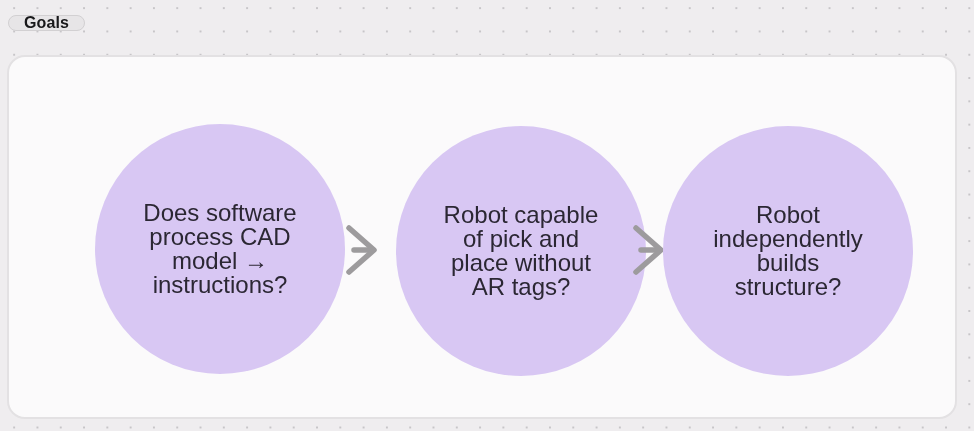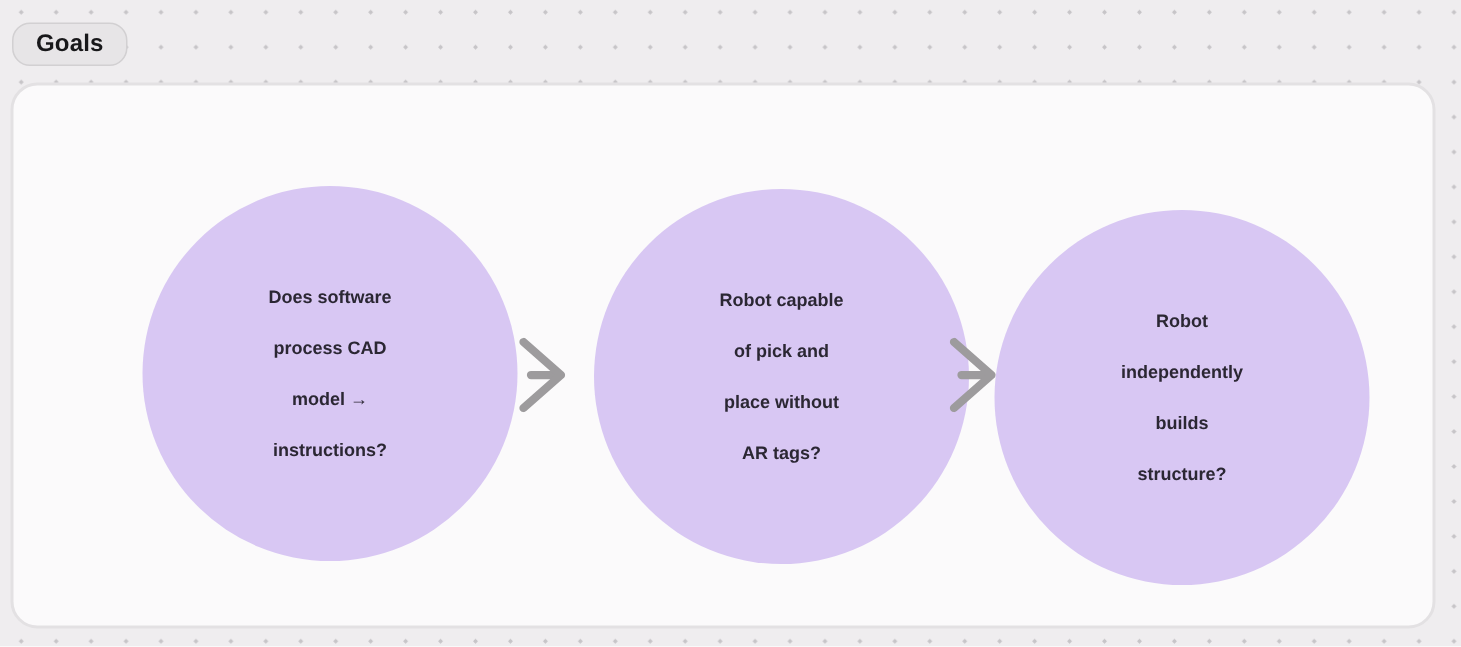--- a/index.html
+++ b/index.html
@@ -29,21 +29,21 @@
     height: 364px;
     background: var(--frame-bg, #fbfafb);
     border: 2px solid var(--frame-border, #e3e1e3);
     border-radius: 18px;
   }
 
   .frame-label {
     position: absolute;
     left: 8px;
     top: 15px;
-    height: 29px;
+    height: 16px;
     padding: 0 15px;
     display: flex;
     align-items: center;
     background: var(--chip-bg, #e7e5e7);
     border: 1px solid var(--chip-border, #d2d0d2);
     border-radius: 12px;
   }
 
   .frame-label span {
     font-size: 16px;
@@ -59,29 +59,29 @@
     border-radius: 50%;
     background: var(--node-fill, #d8c7f3);
     display: flex;
     align-items: center;
     justify-content: center;
     text-align: center;
   }
 
   .node .node-text {
     white-space: pre-line;
-    font-size: 12px;
-    line-height: 34px;
-    font-weight: 700;
+    font-size: 24px;
+    line-height: 24px;
+    font-weight: 400;
     color: var(--node-text, #2b2733);
   }
 
   .node-1 { left: 95px;  top: 124px; }
   .node-2 { left: 396px; top: 126px; }
-  .node-3 { left: 663px; top: 140px; justify-content: center; }
+  .node-3 { left: 663px; top: 126px; justify-content: center; }
 
   .arrow {
     position: absolute;
     width: 32px;
     height: 50px;
   }
   .arrow-1 { left: 345px; top: 225px; }
   .arrow-2 { left: 632px; top: 225px; }
 
   .arrow path {

